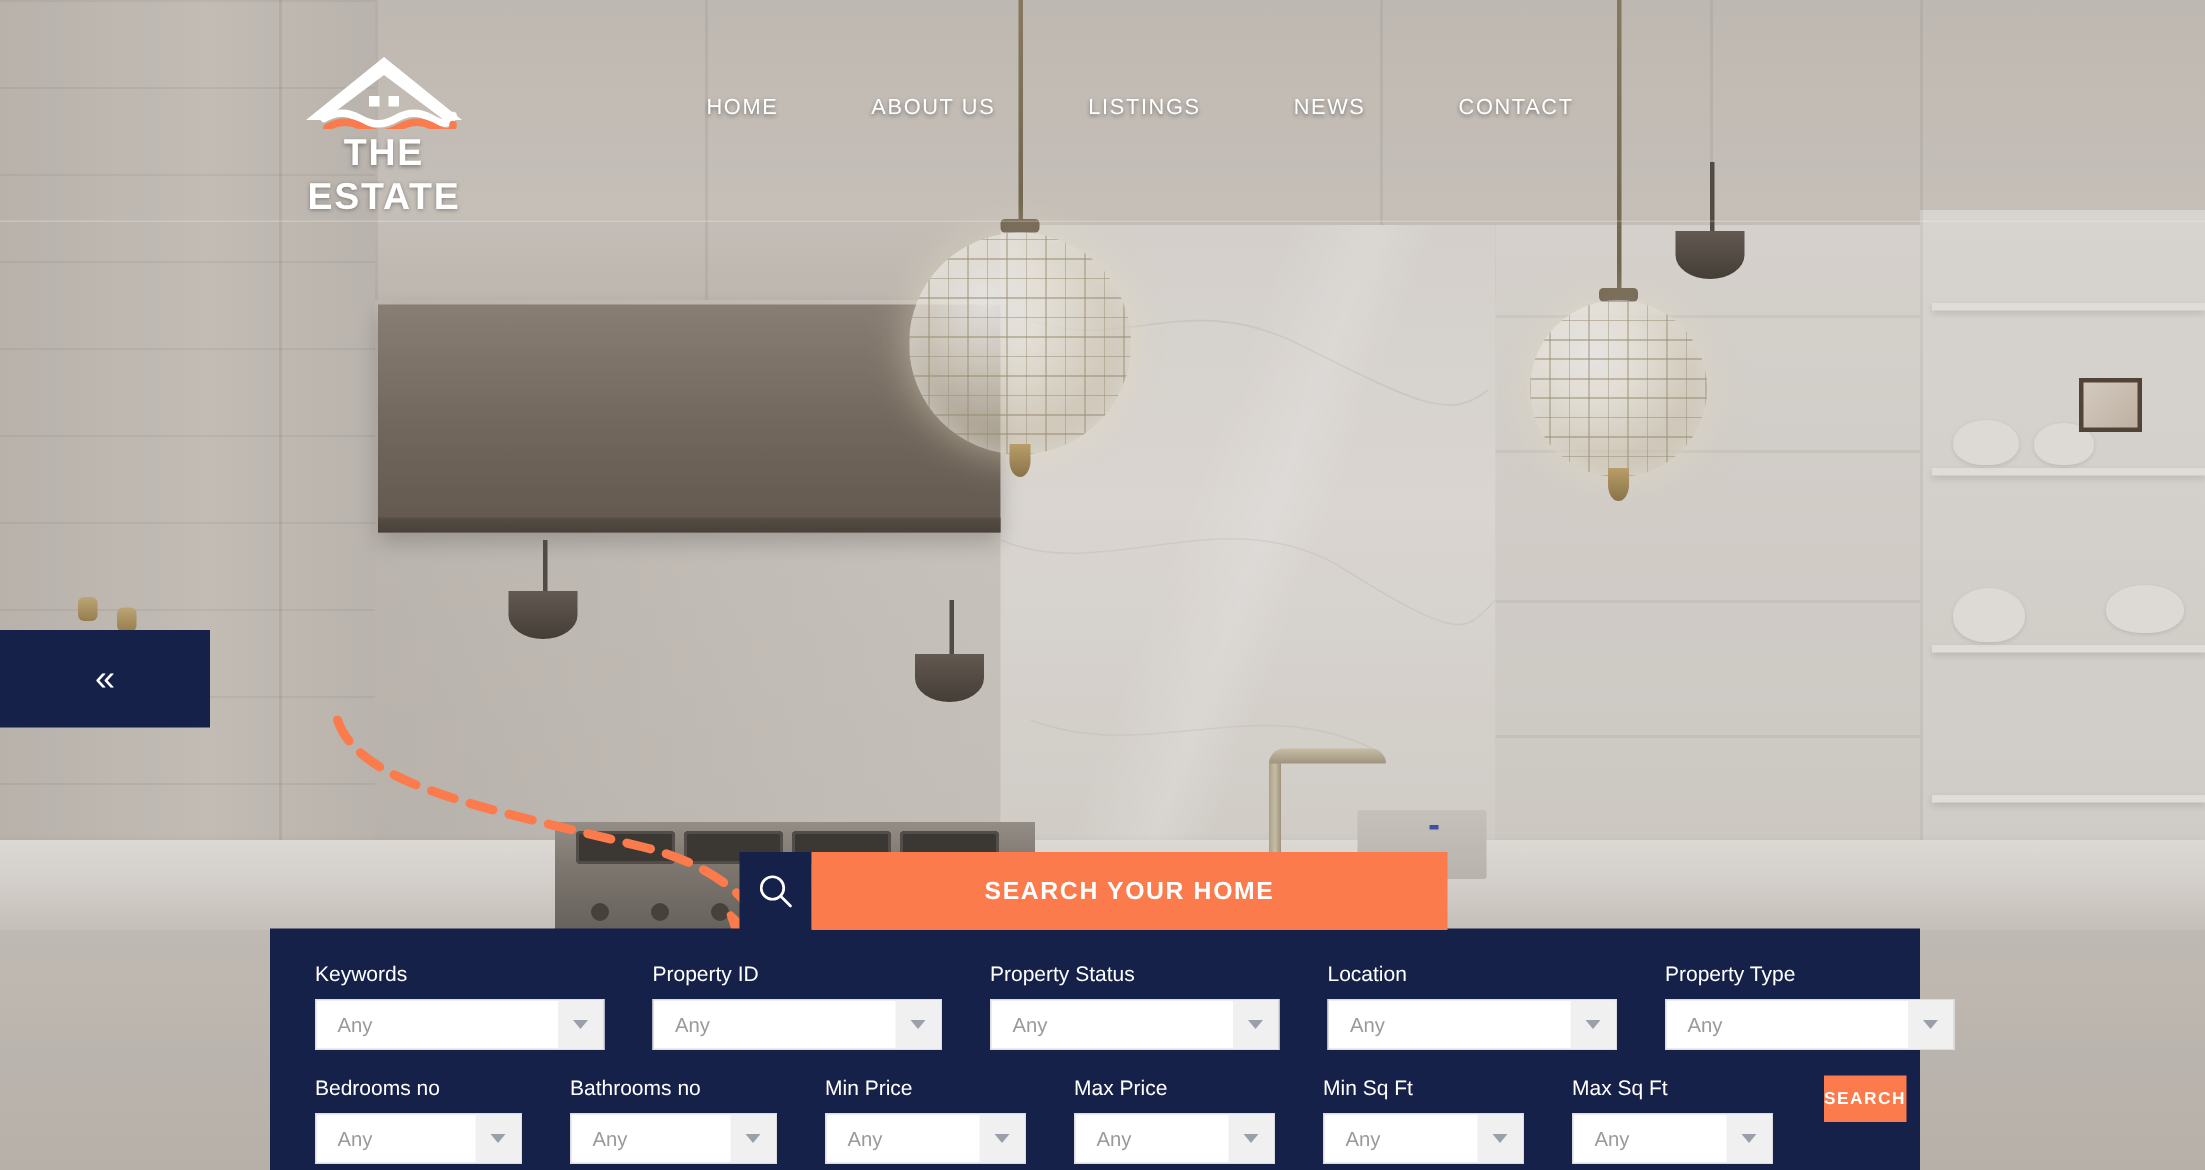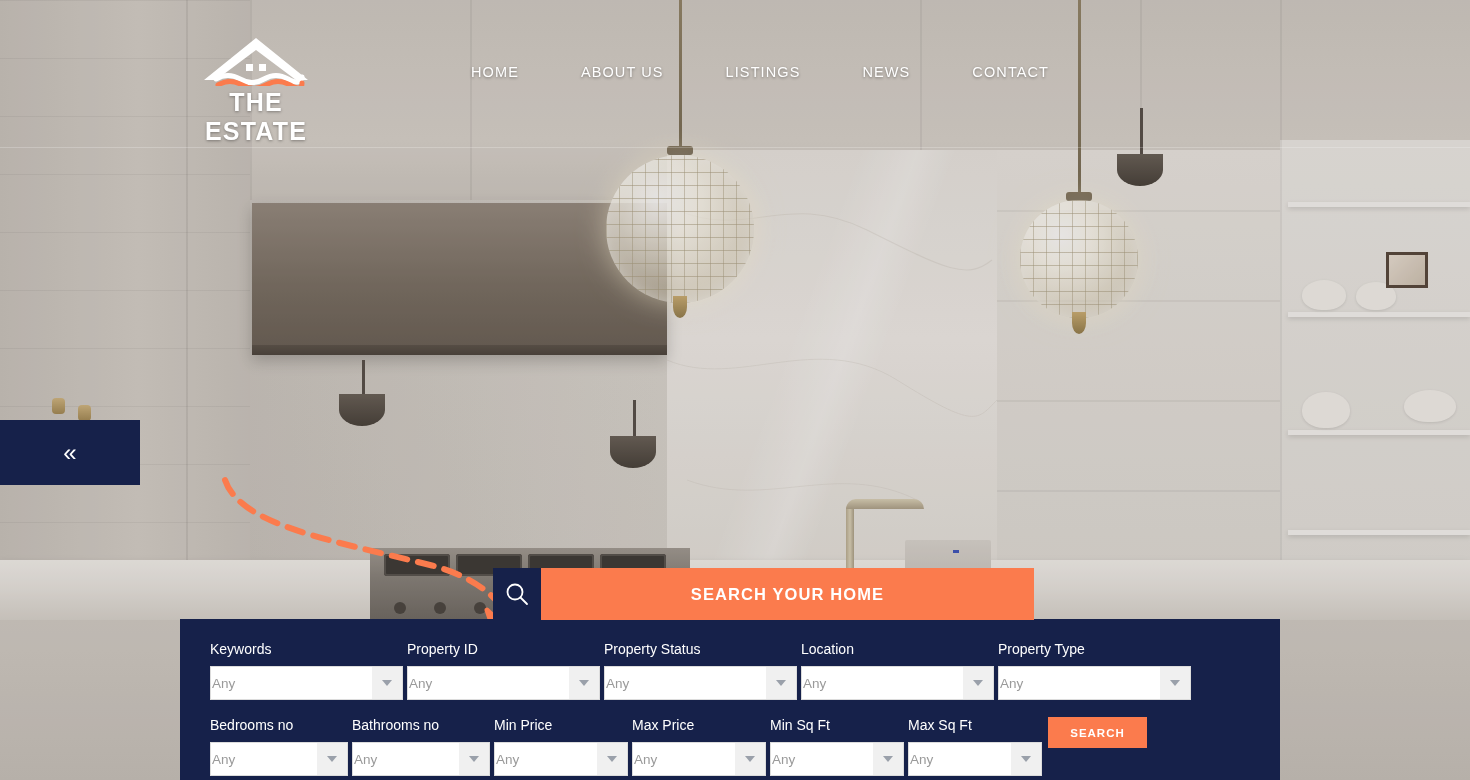--- a/index.html
+++ b/index.html
@@ -194,39 +194,39 @@
   }
   .arrow-svg { position:absolute; left:180px; top:470px; width:400px; height:200px; z-index:24; }
 
   
   .search-tab-row { position:absolute; left:493px; top:568px; z-index:25; display:flex; }
   .search-icon-box {
     width:48px; height:52px; background:#16214a;
     display:flex; align-items:center; justify-content:center; cursor:pointer;
   }
   .search-tab {
-    width:493px; height:52px; background:#fb7b4d; color:#fff;
+    width:424px; height:52px; background:#fb7b4d; color:#fff;
     display:flex; align-items:center; justify-content:center;
     font-size:16.5px; font-weight:bold; letter-spacing:1.1px; cursor:pointer;
   }
   .panel {
     position:absolute; left:180px; top:619px; width:1100px; height:161px; z-index:24;
     background:#16214a; padding:22px 30px 0 30px;
   }
-  .row { display:flex; gap:4px; }
+  .row { display:flex; gap:32px; }
   .row.r2 { margin-top:17px; }
   .field { display:flex; flex-direction:column; }
   .field label {
     color:#fff; font-size:14px; font-weight:normal; margin-bottom:9px; white-space:nowrap;
   }
   .select {
     position:relative; height:34px; background:#fff; display:flex; align-items:center;
     cursor:pointer; border:1px solid #dcdcdc;
   }
-  .select span.val { color:#9a9a9a; font-size:13.5px; padding-left:1px; }
+  .select span.val { color:#9a9a9a; font-size:13.5px; padding-left:14px; }
   .select .caret {
     position:absolute; right:0; top:0; width:30px; height:100%;
     background:#f0f0f0; display:flex; align-items:center; justify-content:center;
   }
   .select .caret i {
     width:0; height:0; border-left:5px solid transparent; border-right:5px solid transparent;
     border-top:6px solid #9aa0aa; display:block;
   }
   .w1 { width:193px; } .w2 { width:138px; } .w3 { width:134px; }
   .search-submit {

